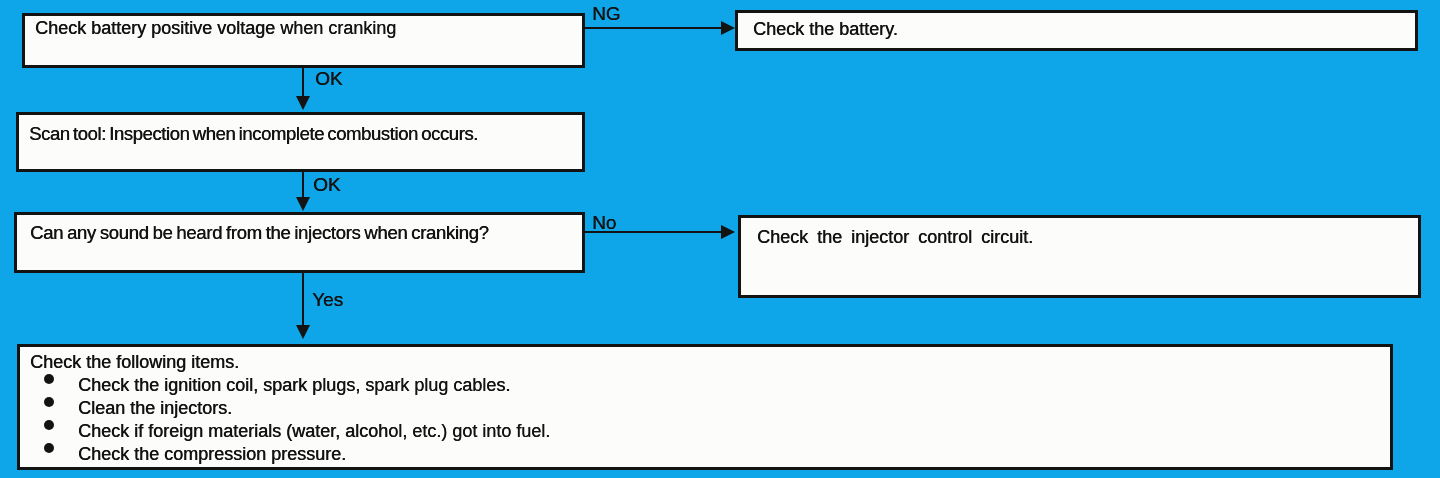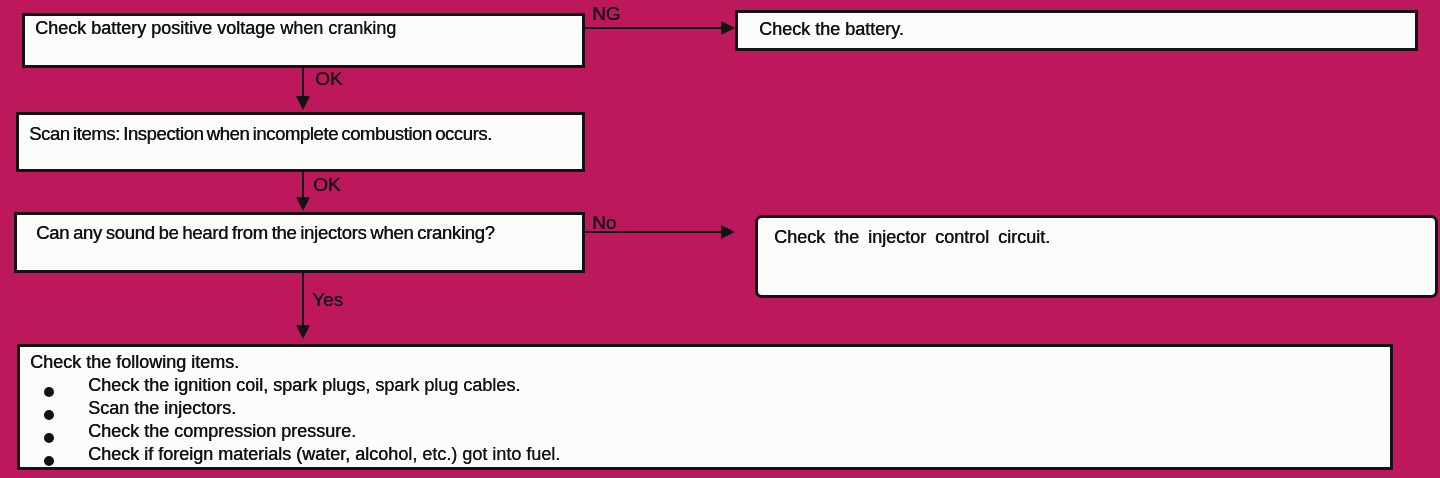--- a/index.html
+++ b/index.html
@@ -1,20 +1,20 @@
 <!DOCTYPE html>
 <html><head>
 <meta charset="utf-8">
 <style>
   html, body { margin: 0; padding: 0; background: #ffffff; }
   .canvas {
     position: relative;
     width: 1440px;
     height: 478px;
-    background: #be185d;
+    background: #0ea5e9;
     font-family: "Liberation Sans", sans-serif;
     color: #131313;
     overflow: hidden;
     text-shadow: 0.4px 0 0 currentColor; 
   }
   .box {
     position: absolute;
     box-sizing: border-box;
     border: 3px solid #131313;
     background: #fcfcfa;
@@ -32,31 +32,31 @@
     position: absolute; width: 0; height: 0;
     border-top: 7px solid transparent;
     border-bottom: 7px solid transparent;
     border-left: 14px solid #131313;
   }
   .edge-label { position: absolute; font-size: 19px; }
 
   
   #box-battery-voltage { left: 22px; top: 13px; width: 563px; height: 55px; padding: 1px 10px; line-height: 23px; }
   
-  #box-check-battery { left: 735px; top: 10px; width: 683px; height: 41px; padding: 6px 21px; }
+  #box-check-battery { left: 735px; top: 10px; width: 683px; height: 41px; padding: 6px 15px; }
   
   #box-scan-tool { left: 16px; top: 112px; width: 569px; height: 60px; padding: 8px 10px; font-size: 18.5px; letter-spacing: -0.4px; word-spacing: -1.5px; }
   
-  #box-injector-sound { left: 14px; top: 212px; width: 571px; height: 61px; padding: 7px 19px; font-size: 18.5px; letter-spacing: -0.3px; word-spacing: -1px; }
+  #box-injector-sound { left: 14px; top: 212px; width: 571px; height: 61px; padding: 7px 13px; font-size: 18.5px; letter-spacing: -0.3px; word-spacing: -1px; }
   
-  #box-injector-circuit { left: 755px; top: 215px; width: 683px; height: 83px; padding: 9px 16px; word-spacing: 4px; border-radius: 7px; }
+  #box-injector-circuit { left: 738px; top: 215px; width: 683px; height: 83px; padding: 9px 16px; word-spacing: 4px; }
   
   #box-final-checks { left: 17px; top: 344px; width: 1376px; height: 126px; padding: 4px 10px; line-height: 23px; }
 
-  .final-item { display: flex; align-items: flex-end; gap: 10px; }
+  .final-item { display: flex; align-items: flex-start; }
   .bullet {
     flex: 0 0 auto;
     width: 10px; height: 10px;
     margin-left: 14px; margin-right: 24px;
     background: #131313;
     border-radius: 50%;
   }
 </style>
 </head>
 <body>
@@ -73,21 +73,21 @@
 
   <div class="box" id="box-check-battery">
     <div>Check the battery.</div>
   </div>
 
   <div class="vline" style="left:302px; top:68px; height:29px;"></div>
   <div class="arr-down" style="left:296px; top:96px;"></div>
   <div class="edge-label" style="left:315px; top:68px;">OK</div>
 
   <div class="box" id="box-scan-tool">
-    <div>Scan items: Inspection when incomplete combustion occurs.</div>
+    <div>Scan tool: Inspection when incomplete combustion occurs.</div>
   </div>
 
   <div class="vline" style="left:302px; top:172px; height:26px;"></div>
   <div class="arr-down" style="left:296px; top:197px;"></div>
   <div class="edge-label" style="left:313px; top:174px;">OK</div>
 
   <div class="box" id="box-injector-sound">
     <div>Can any sound be heard from the injectors when cranking?</div>
   </div>
 
@@ -104,25 +104,25 @@
   <div class="edge-label" style="left:312px; top:277px;margin-top:12px;">Yes</div>
 
   <div class="box" id="box-final-checks">
     <div>Check the following items.</div>
     <div class="final-item">
       <span class="bullet"></span>
       <span>Check the ignition coil, spark plugs, spark plug cables.</span>
     </div>
     <div class="final-item">
       <span class="bullet"></span>
-      <span>Scan the injectors.</span>
+      <span>Clean the injectors.</span>
+    </div>
+    <div class="final-item">
+      <span class="bullet"></span>
+      <span>Check if foreign materials (water, alcohol, etc.) got into fuel.</span>
     </div>
     <div class="final-item">
       <span class="bullet"></span>
       <span>Check the compression pressure.</span>
-    </div>
-    <div class="final-item">
-      <span class="bullet"></span>
-      <span>Check if foreign materials (water, alcohol, etc.) got into fuel.</span>
     </div>
   </div>
 
 </div>
 
 </body></html>

